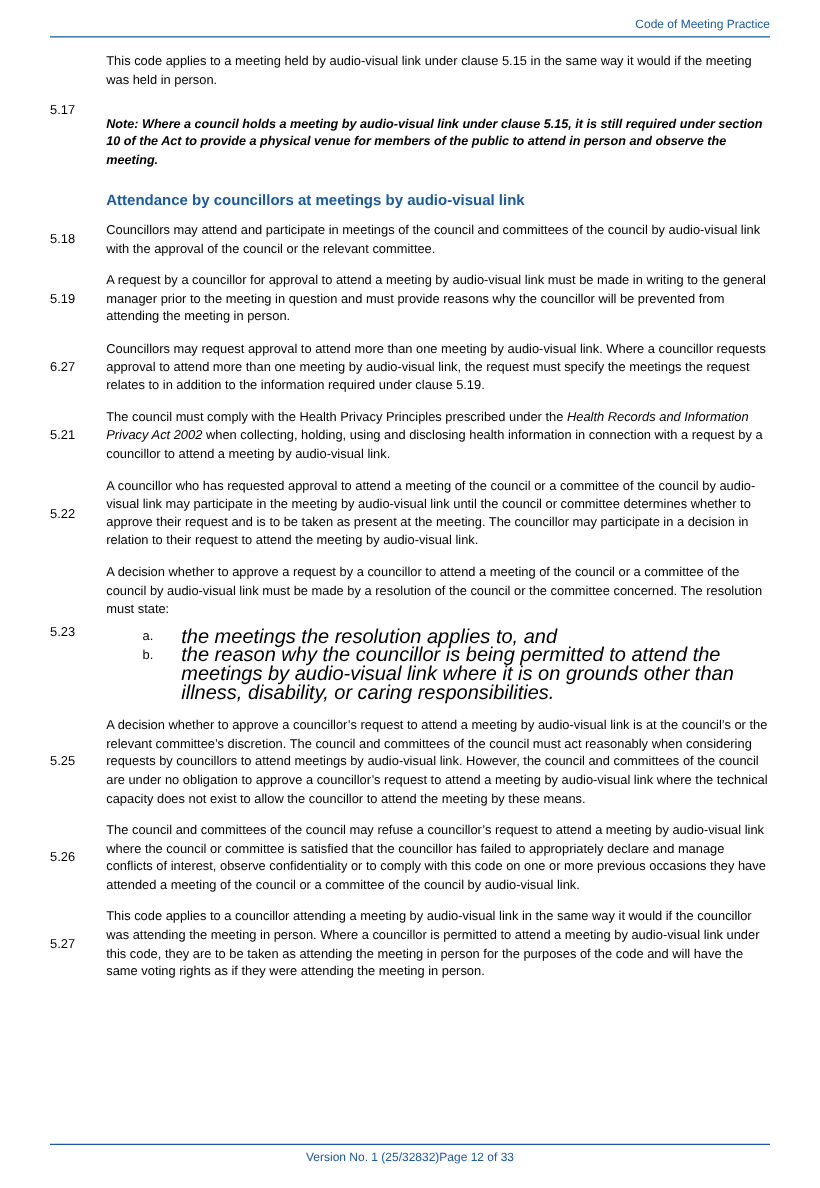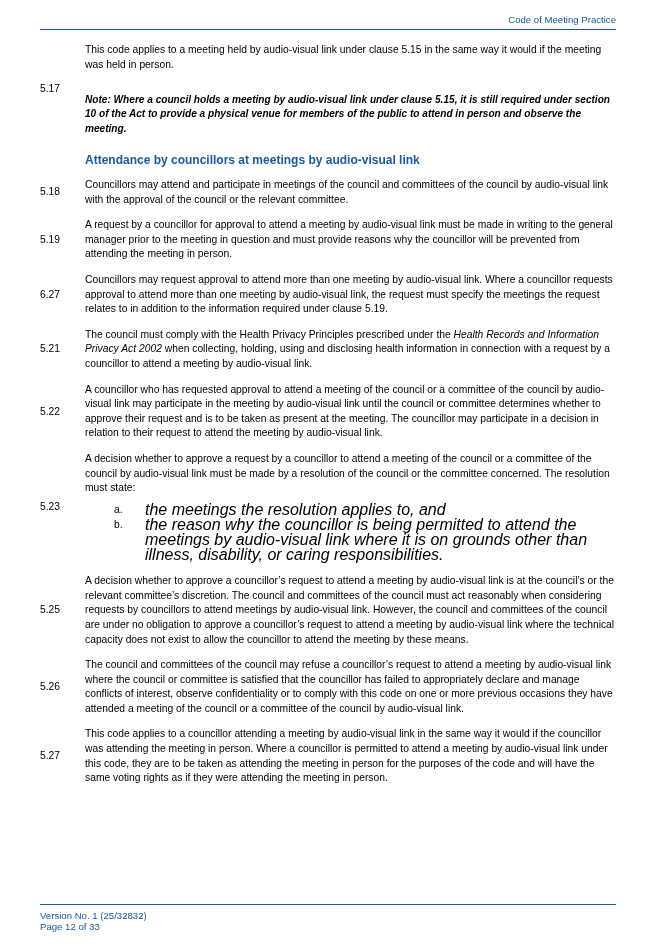--- a/index.html
+++ b/index.html
@@ -107,21 +107,20 @@
   .footer-rule {
     border-bottom: 1.2px solid #1b5aa0;
     width: 100%;
     margin-bottom: 5px;
   }
   .footer-row {
     display: flex;
     justify-content: center;
     color: #1b5aa0;
     font-size: 9.6px;
-    flex-direction: column;
   }
 </style>
 </head>
 <body>
 
 <div class="page">
 
   <div class="header">
     <span>Code of Meeting Practice</span>
   </div>

